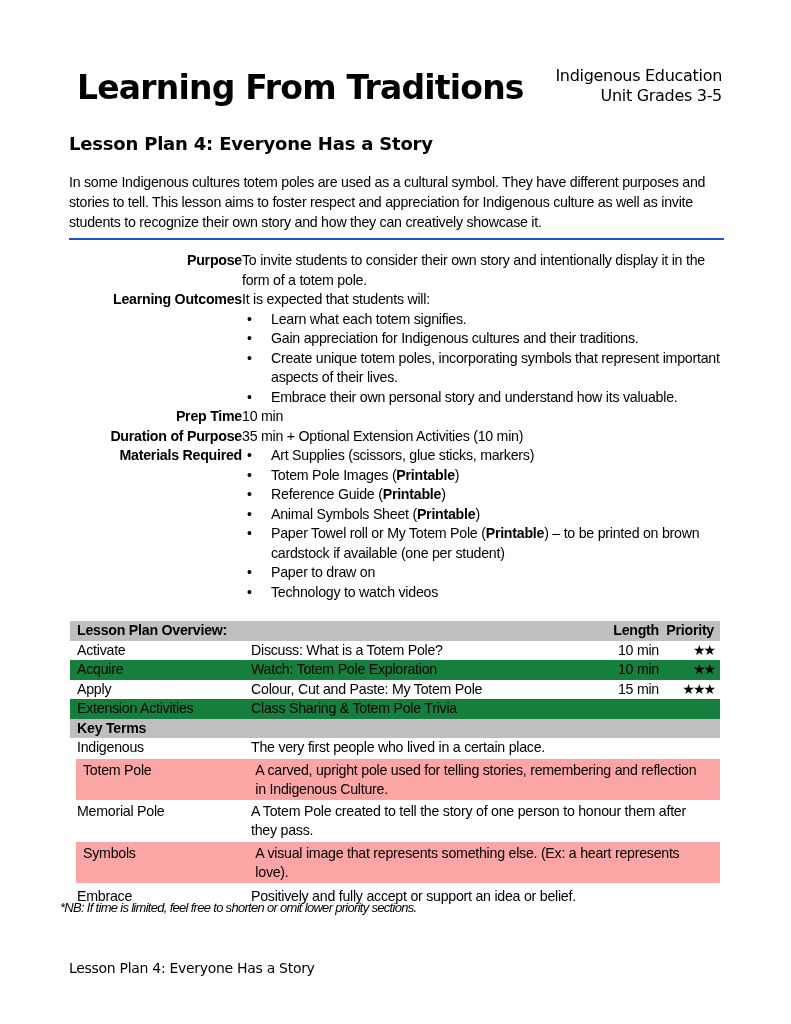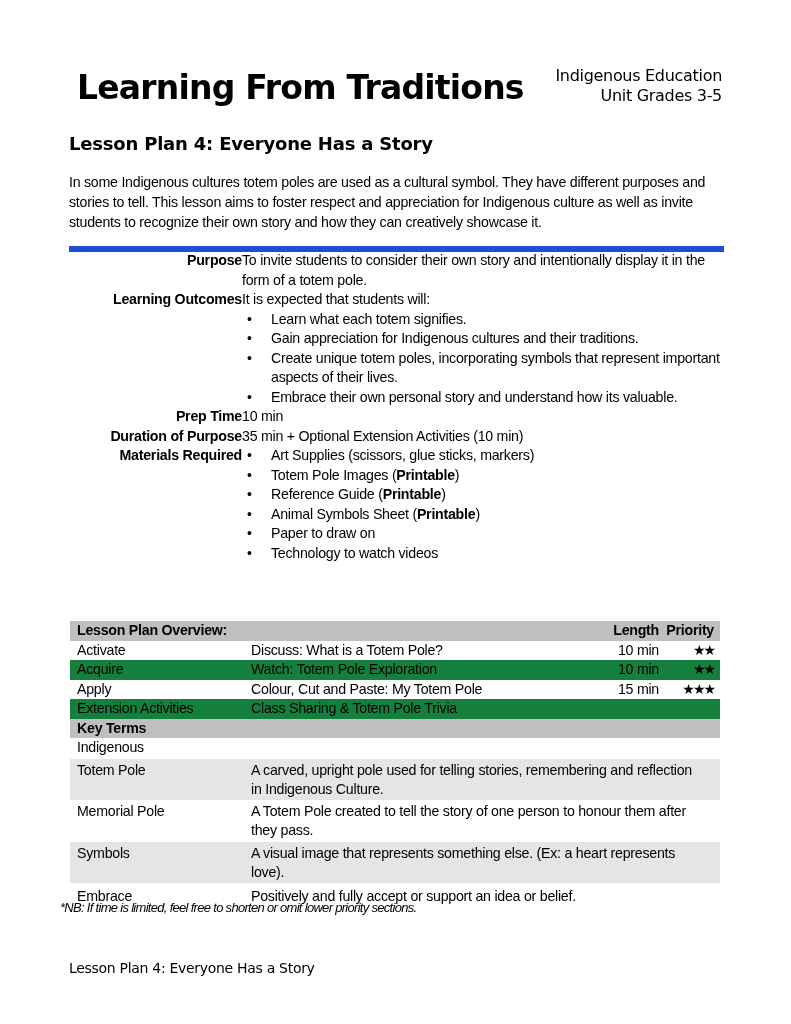--- a/index.html
+++ b/index.html
@@ -17,21 +17,21 @@
     letter-spacing: -0.3px;
   }
   .subtitle {
     position: absolute; left: 69px; top: 133px;
     font-family: "DejaVu Sans", sans-serif; font-weight: bold;
     font-size: 18px; letter-spacing: -0.2px;
   }
   .intro {
     position: absolute; left: 69px; top: 172px; width: 655px;
     font-size: 14.2px; line-height: 20px; letter-spacing: -0.25px;
-    padding-bottom: 14px; border-bottom: 6px solid #1d4ed8;
+    padding-bottom: 6px; border-bottom: 2px solid #1d4ed8;
   }
 
   .details { position: absolute; left: 77px; top: 251px; width: 650px; font-size: 14.2px; line-height: 19.5px; letter-spacing: -0.25px; }
   .drow { display: flex; }
   .dlabel { width: 165px; font-weight: bold; flex-shrink: 0; text-align: right; }
   .dval { flex: 1; }
   .dval ul { list-style: none; }
   .dval li { position: relative; padding-left: 29px; }
   .dval li::before { content: "\2022"; position: absolute; left: 5px; top: 0; font-size: 14px; }
   .dval b { font-weight: bold; }
@@ -40,21 +40,21 @@
   .orow { display: flex; line-height: 19.5px; }
   .orow.hdr { background: #bfbfbf; font-weight: bold; }
   .orow.shade { background: #15803d; }
   .oc1 { width: 181px; padding-left: 7px; }
   .oc2 { width: 336px; }
   .oc3 { width: 72px; text-align: right; }
   .oc4 { width: 61px; text-align: right; padding-right: 6px; }
   .star { letter-spacing: -2px; font-size: 14px; }
 
   .krow { display: flex; line-height: 19.5px; padding: 0 0 0 0; }
-  .krow.shade { background: #e5e5e5; }
+  .krow.shade { background: #fca5a5; margin-left: 6px; }
   .kc1 { width: 181px; padding-left: 7px; padding-top: 0; }
   .kc2 { width: 469px; padding-right: 15px; }
   .krow { padding-top: 0px; }
   .kgap { height: 1px; }
 
   .note {
     position: absolute; left: 60px; top: 900px;
     font-family: "Liberation Sans", sans-serif; font-style: italic;
     font-size: 13px; letter-spacing: -0.7px;
   }
@@ -101,20 +101,21 @@
     <div class="dval">35 min + Optional Extension Activities (10 min)</div>
   </div>
   <div class="drow">
     <div class="dlabel">Materials Required</div>
     <div class="dval">
       <ul>
         <li>Art Supplies (scissors, glue sticks, markers)</li>
         <li><span>Totem Pole Images (</span><b>Printable</b><span>)</span></li>
         <li><span>Reference Guide (</span><b>Printable</b><span>)</span></li>
         <li><span>Animal Symbols Sheet (</span><b>Printable</b><span>)</span></li>
+        <li><span>Paper Towel roll or My Totem Pole (</span><b>Printable</b><span>) – to be printed on brown cardstock if available (one per student)</span></li>
         <li>Paper to draw on</li>
         <li>Technology to watch videos</li>
       </ul>
     </div>
   </div>
 </div>
 
 <div class="overview">
   <div class="orow hdr">
     <div class="oc1" style="width:517px">Lesson Plan Overview:</div>
@@ -143,20 +144,21 @@
     <div class="oc1">Extension Activities</div>
     <div class="oc2">Class Sharing &amp; Totem Pole Trivia</div>
     <div class="oc3"></div>
     <div class="oc4 star"></div>
   </div>
   <div class="orow hdr">
     <div class="oc1" style="width:650px">Key Terms</div>
   </div>
   <div class="krow" style="padding-top:0px">
     <div class="kc1">Indigenous</div>
+    <div class="kc2">The very first people who lived in a certain place.</div>
   </div>
   <div class="kgap"></div>
   <div class="krow shade" style="padding-top:2px">
     <div class="kc1">Totem Pole</div>
     <div class="kc2">A carved, upright pole used for telling stories, remembering and reflection in Indigenous Culture.</div>
   </div>
   <div class="kgap"></div>
   <div class="krow" style="padding-top:1px">
     <div class="kc1">Memorial Pole</div>
     <div class="kc2">A Totem Pole created to tell the story of one person to honour them after they pass.</div>

